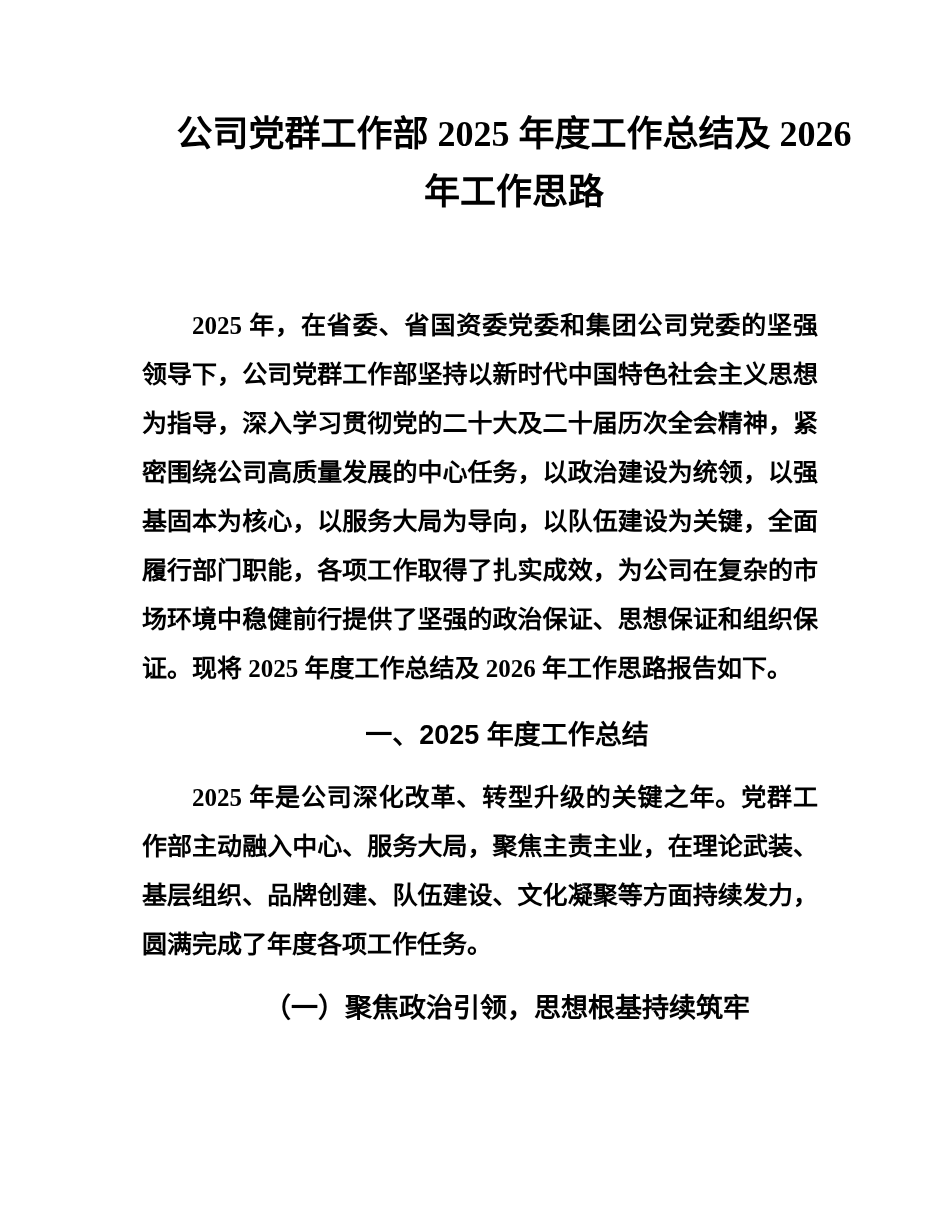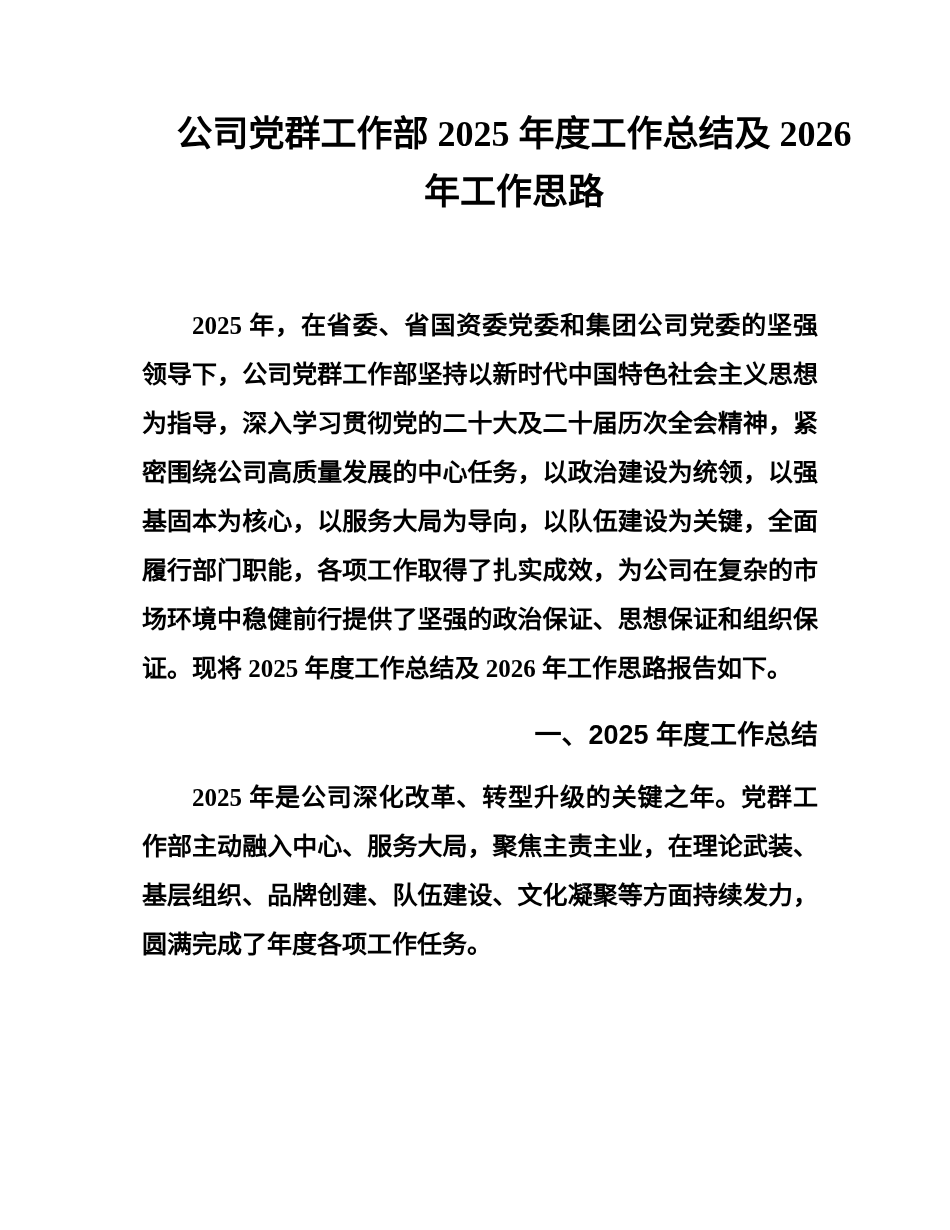--- a/index.html
+++ b/index.html
@@ -39,21 +39,21 @@
   }
   .para-intro {
     margin-top: 80px;
   }
   .section-heading {
     font-family: "Liberation Sans", "DejaVu Sans", sans-serif;
     font-weight: bold;
     font-size: 27px;
     line-height: 49px;
     text-indent: 2em;
-    text-align: right;
+    text-align: center;
     width: 676px;
   }
   .heading-level-1 {
     margin: 18px 0 13px 0;
   }
   .heading-level-2 {
     margin: 15px 0 0 0;
   }
 </style>
 </head>
@@ -63,14 +63,15 @@
 
   <h1 class="doc-title">公司党群工作部 2025 年度工作总结及 2026
 年工作思路</h1>
 
   <p class="body-para para-intro">2025 年，在省委、省国资委党委和集团公司党委的坚强领导下，公司党群工作部坚持以新时代中国特色社会主义思想为指导，深入学习贯彻党的二十大及二十届历次全会精神，紧密围绕公司高质量发展的中心任务，以政治建设为统领，以强基固本为核心，以服务大局为导向，以队伍建设为关键，全面履行部门职能，各项工作取得了扎实成效，为公司在复杂的市场环境中稳健前行提供了坚强的政治保证、思想保证和组织保证。现将 2025 年度工作总结及 2026 年工作思路报告如下。</p>
 
   <h2 class="section-heading heading-level-1">一、2025 年度工作总结</h2>
 
   <p class="body-para">2025 年是公司深化改革、转型升级的关键之年。党群工作部主动融入中心、服务大局，聚焦主责主业，在理论武装、基层组织、品牌创建、队伍建设、文化凝聚等方面持续发力，圆满完成了年度各项工作任务。</p>
 
+  <h3 class="section-heading heading-level-2">（一）聚焦政治引领，思想根基持续筑牢</h3>
 
 </div>
 
 </body></html>

